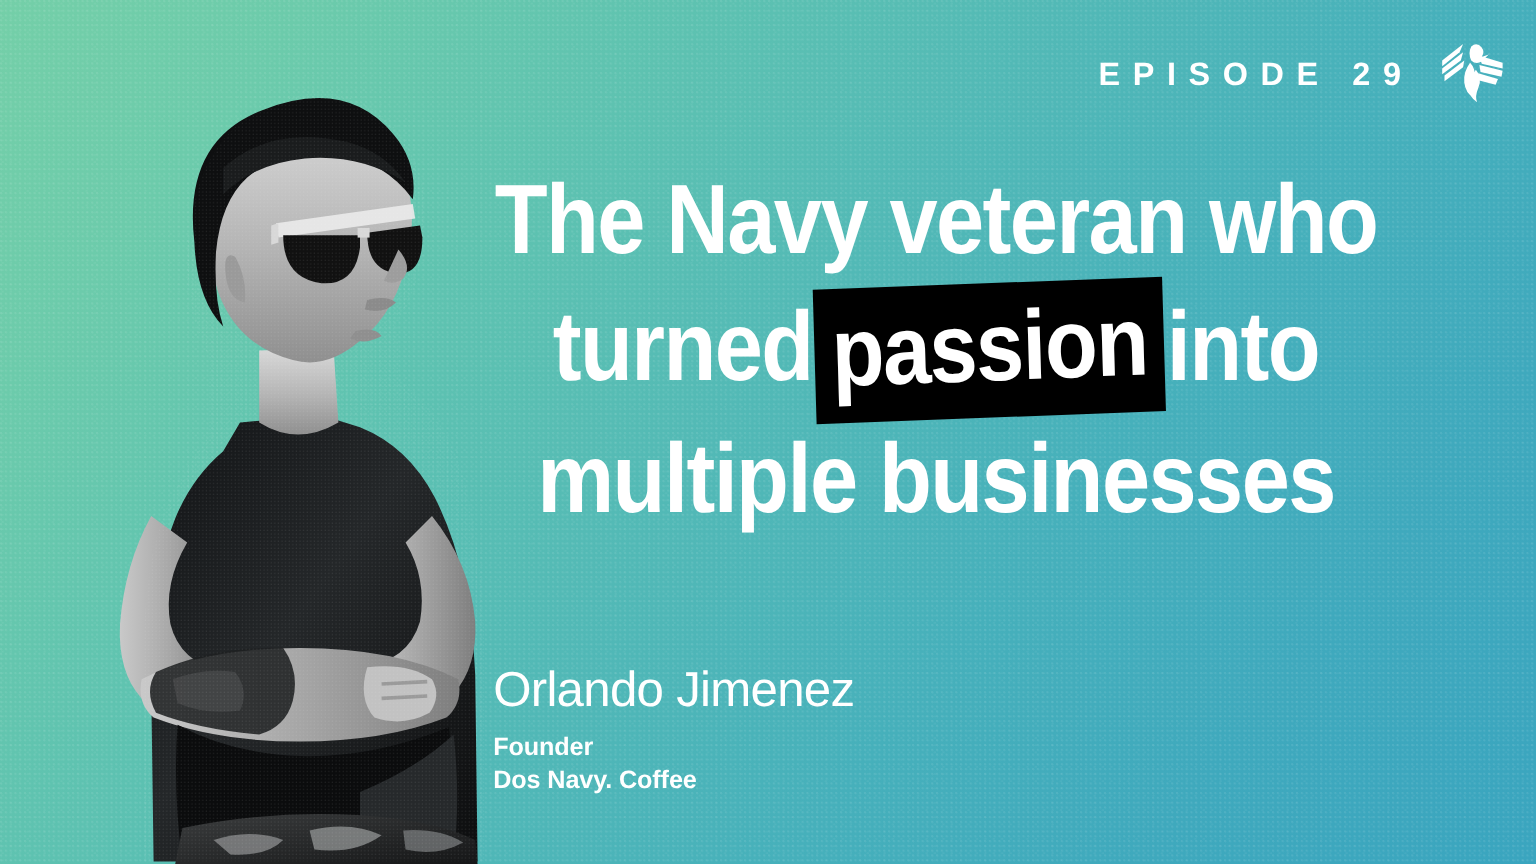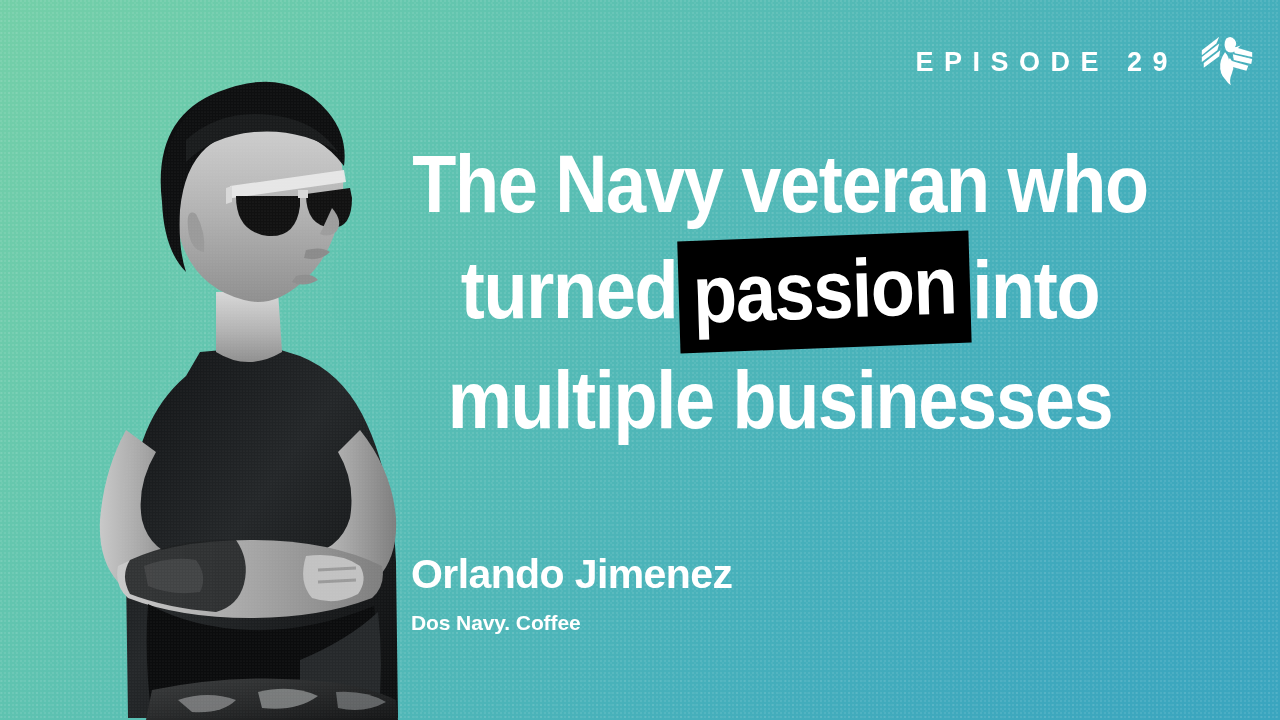--- a/index.html
+++ b/index.html
@@ -114,21 +114,21 @@
   
   #guest {
     position: absolute;
     left: 411px;
     top: 553px;
     z-index: 11;
     color: #ffffff;
   }
   #guest-name {
     font-size: 41px;
-    font-weight: bold;
+    font-weight: normal;
     letter-spacing: -0.6px;
     line-height: 1.05;
     margin-bottom: 13px;
   }
   .guest-sub {
     font-size: 21px;
     font-weight: bold;
     letter-spacing: -0.1px;
     line-height: 1.35;
   }
@@ -264,16 +264,17 @@
   </div>
 
   <div id="headline">
     <div class="hl-line">The Navy veteran who</div>
     <div class="hl-line hl-mid"><span>turned</span><span class="highlight">passion</span><span>into</span></div>
     <div class="hl-line">multiple businesses</div>
   </div>
 
   <div id="guest">
     <div id="guest-name">Orlando Jimenez</div>
+    <div class="guest-sub">Founder</div>
     <div class="guest-sub">Dos Navy. Coffee</div>
   </div>
 
 </div>
 
 </body></html>

